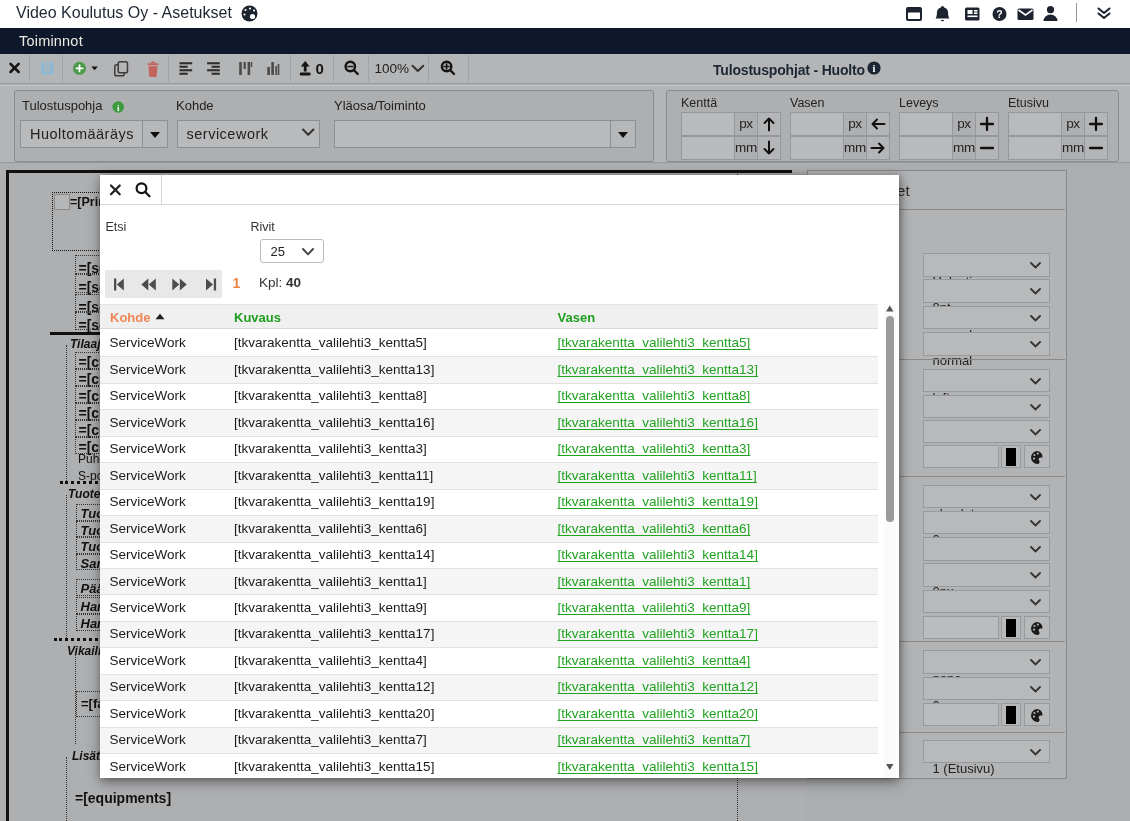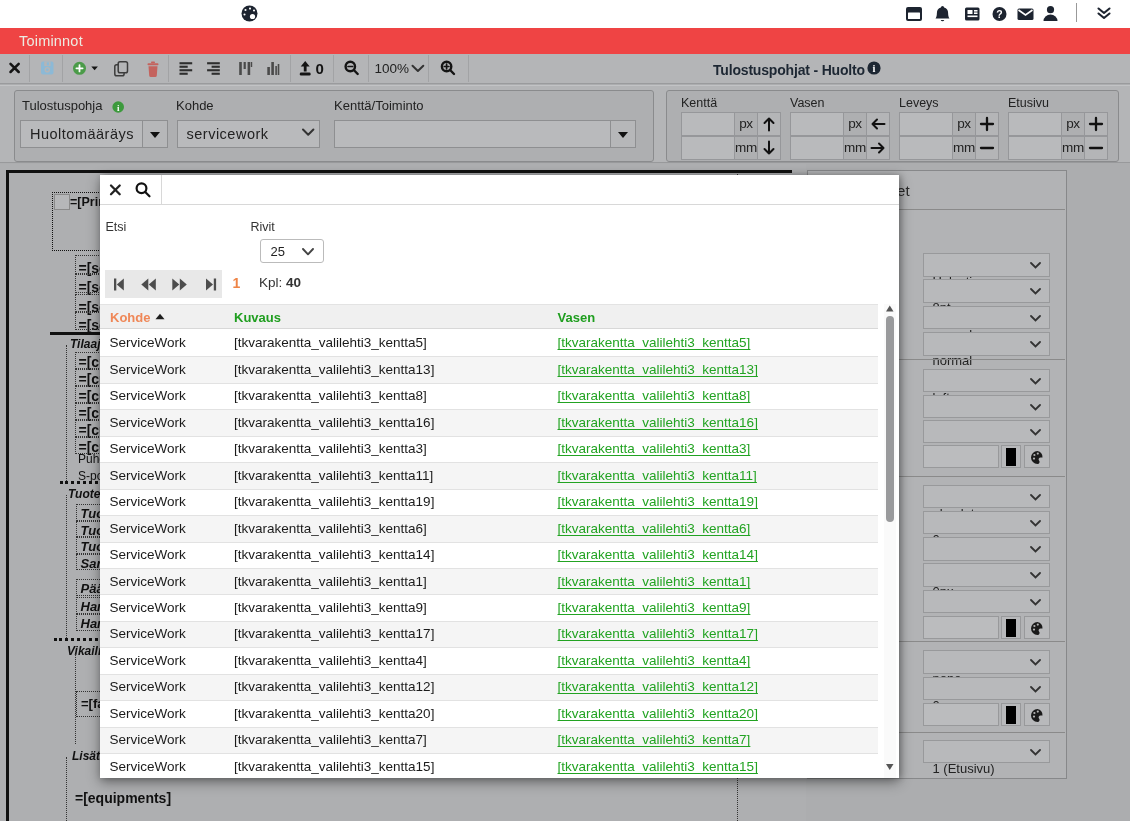--- a/index.html
+++ b/index.html
@@ -5,21 +5,21 @@
 * { margin:0; padding:0; box-sizing:border-box; }
 html,body { width:1130px; height:821px; overflow:hidden; font-family:"Liberation Sans", sans-serif; background:#acadaf; }
 .abs { position:absolute; }
 #page { position:relative; width:1130px; height:821px; }
 
 
 #titlebar { position:absolute; left:0; top:0; width:1130px; height:28px; background:#ffffff; }
 #apptitle { position:absolute; left:16px; top:4px; font-size:16px; color:#1d2733; }
 
 
-#menubar { position:absolute; left:0; top:28px; width:1130px; height:26px; background:#ef4444; }
+#menubar { position:absolute; left:0; top:28px; width:1130px; height:26px; background:#0f172a; }
 #menubar span { position:absolute; left:19px; top:4.5px; font-size:14.5px; letter-spacing:0.2px; color:#ecece2; }
 
 
 #toolbar { position:absolute; left:0; top:54px; width:1130px; height:30px; background:#b4b5b7; border-bottom:1px solid #9a9b9d; }
 .tsep { position:absolute; top:1px; height:27px; width:1px; background:#c6c7c9; border-left:1px solid #a2a3a5; }
 #tb-title { position:absolute; left:713px; top:7.5px; font-size:14px; letter-spacing:-0.18px; font-weight:bold; color:#1d2733; }
 
 
 #filterbar { position:absolute; left:0; top:85px; width:1130px; height:78px; background:#b4b5b7; border-top:1px solid #c2c3c5; border-bottom:1px solid #98999b; }
 .fbox { position:absolute; top:4px; height:72px; border:1px solid #8a8b8d; border-radius:3px; background:#aeafb1; }
@@ -80,20 +80,21 @@
 .td.lnk { color:#22a322; text-decoration:underline; text-decoration-skip-ink:none; text-underline-offset:2px; }
 
 #m-sbar { position:absolute; left:784.5px; top:129.7px; width:11.5px; height:473.8px; background:#fafafa; }
 #m-sthumb { position:absolute; left:1.5px; top:11.5px; width:8.5px; height:206px; background:#999a9c; border-radius:4.5px; }
 </style>
 </head>
 <body>
 <div id="page">
 
   <div id="titlebar">
+    <span id="apptitle">Video Koulutus Oy - Asetukset</span>
     <svg class="abs" style="left:0;top:0" width="1130" height="28" viewBox="0 0 1130 28">
       <g fill="#1d2430">
 
         <circle cx="249.5" cy="13.5" r="8"></circle>
         <circle cx="252.5" cy="16.5" r="2.6" fill="#ffffff"></circle>
         <circle cx="245.5" cy="10" r="1.05" fill="#ffffff"></circle>
         <circle cx="250" cy="8.6" r="1.05" fill="#ffffff"></circle>
         <circle cx="254" cy="10.5" r="1.05" fill="#ffffff"></circle>
         <circle cx="244.5" cy="14.5" r="1.05" fill="#ffffff"></circle>
 
@@ -218,21 +219,21 @@
       <circle cx="874" cy="14" r="6.6" fill="#1d2733"></circle>
       <text x="874" y="18.3" font-size="10.5" font-weight="bold" fill="#ffffff" text-anchor="middle" font-family="Liberation Serif">i</text>
     </svg>
   </div>
 
   <div id="filterbar">
     <div class="fbox" style="left:13.5px; width:640px;"></div>
     <div class="fbox" style="left:666px; width:453px;"></div>
     <div class="flabel" style="left:22px; top:12px;">Tulostuspohja</div>
     <div class="flabel" style="left:176px; top:12px;">Kohde</div>
-    <div class="flabel" style="left:334px; top:12px;">Kenttä/Toiminto</div>
+    <div class="flabel" style="left:334px; top:12px;">Yläosa/Toiminto</div>
 
     <div class="fctrl" style="left:20px; width:123px;">
         <span class="txt">Huoltomääräys</span>
       </div>
     <div class="combobtn" style="left:143px;">
         <div class="tri-dn"></div>
       </div>
     <div class="fctrl" style="left:176.5px; width:143px;">
         <span class="txt">servicework</span>
       </div>

